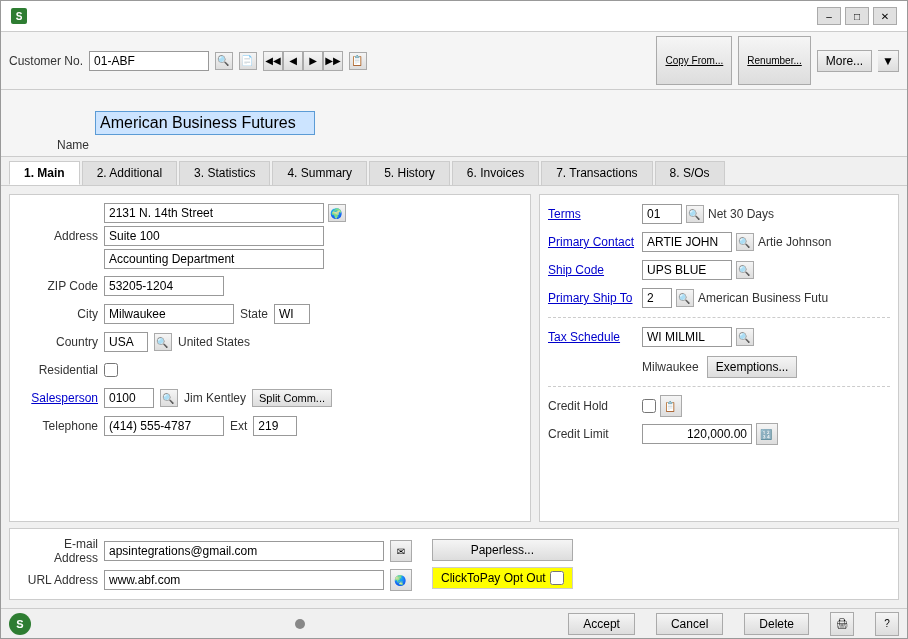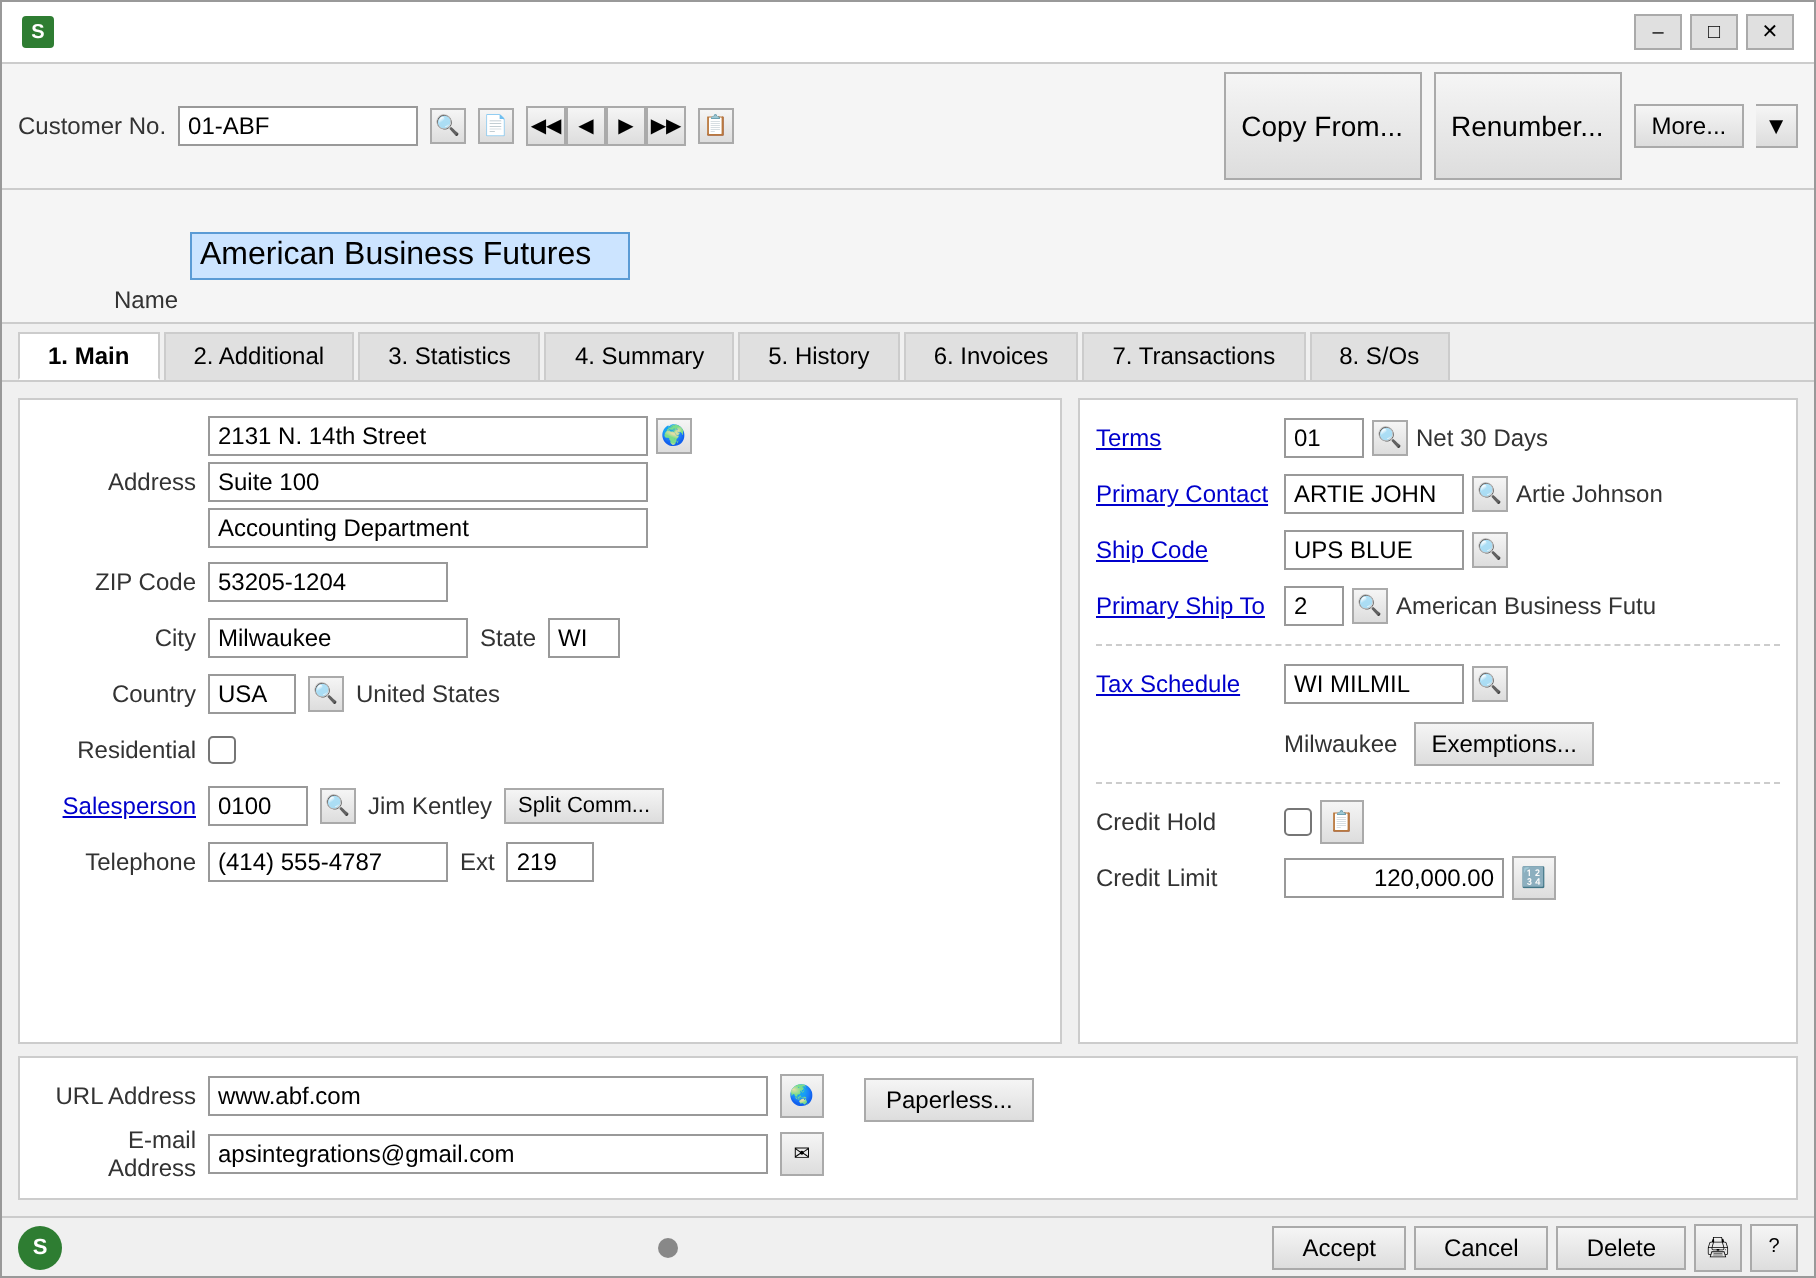--- a/index.html
+++ b/index.html
@@ -11,21 +11,21 @@
     .title-bar-left { display: flex; align-items: center; gap: 6px; }
     .title-icon { width: 16px; height: 16px; background: #2e7d32; border-radius: 2px; display: flex; align-items: center; justify-content: center; color: white; font-weight: bold; font-size: 10px; }
     .title-text { font-size: 13px; font-weight: normal; }
     .title-controls { display: flex; gap: 4px; }
     .title-btn { width: 24px; height: 18px; background: #e0e0e0; border: 1px solid #aaa; cursor: pointer; display: flex; align-items: center; justify-content: center; font-size: 10px; }
 
     .toolbar { background: #f5f5f5; border-bottom: 1px solid #ccc; padding: 4px 8px; display: flex; align-items: center; gap: 6px; }
     .field-label-small { font-size: 12px; color: #333; }
     .text-input { border: 1px solid #999; padding: 2px 4px; font-size: 12px; background: white; }
     .text-input-blue { border: 1px solid #5b9bd5; padding: 2px 4px; font-size: 16px; background: #cce4ff; color: #000; }
-    .toolbar-btn { padding: 18px 8px; font-size: 14px; background: linear-gradient(to bottom, #f5f5f5, #ddd); border: 1px solid #aaa; cursor: pointer; }
+    .toolbar-btn { padding: 18px 8px; font-size: 10px; background: linear-gradient(to bottom, #f5f5f5, #ddd); border: 1px solid #aaa; cursor: pointer; text-decoration: underline; }
     .nav-btns { display: flex; gap: 0; }
     .nav-btn { width: 20px; height: 20px; background: linear-gradient(to bottom, #f5f5f5, #ddd); border: 1px solid #aaa; cursor: pointer; display: flex; align-items: center; justify-content: center; font-size: 10px; }
     .more-btn { padding: 3px 8px; font-size: 12px; background: linear-gradient(to bottom, #f5f5f5, #ddd); border: 1px solid #aaa; cursor: pointer; }
     .more-dropdown { padding: 3px 4px; font-size: 12px; background: linear-gradient(to bottom, #f5f5f5, #ddd); border: 1px solid #aaa; border-left: none; cursor: pointer; }
 
     .tabs { display: flex; background: #f0f0f0; border-bottom: 1px solid #ccc; padding: 4px 8px 0 8px; gap: 0; }
     .tab { padding: 4px 14px; font-size: 12px; background: #e0e0e0; border: 1px solid #ccc; border-bottom: none; cursor: pointer; margin-right: 2px; }
     .tab.active { background: #fff; border-bottom: 1px solid #fff; font-weight: bold; }
 
     .content { flex: 1; padding: 8px; display: flex; flex-direction: column; gap: 6px; }
@@ -236,47 +236,51 @@
         </div>
 
       </div>
     </div>
 
     <div class="bottom-panel">
       <div style="display:flex; gap:20px; align-items:flex-start;">
         <div style="display:flex; flex-direction:column; gap:4px;">
 
           <div class="bottom-row">
+            <span class="bottom-label">E-mail Address</span>
+            <input class="input-bottom" style="width: 280px;" value="apsintegrations@gmail.com">
+            <button class="icon-btn" style="width:22px; height:22px;">✉</button>
+          </div>
+
+          <div class="bottom-row">
             <span class="bottom-label">URL Address</span>
             <input class="input-bottom" style="width: 280px;" value="www.abf.com">
             <button class="icon-btn" style="width:22px; height:22px;">🌏</button>
           </div>
-
-          <div class="bottom-row">
-            <span class="bottom-label">E-mail Address</span>
-            <input class="input-bottom" style="width: 280px;" value="apsintegrations@gmail.com">
-            <button class="icon-btn" style="width:22px; height:22px;">✉</button>
-          </div>
         </div>
         <div style="display:flex; flex-direction:column; gap:6px; margin-top:2px;">
           <button class="paperless-btn">Paperless...</button>
+          <div class="clicktopay">
+            <span>ClickToPay Opt Out</span>
+            <input type="checkbox" class="checkbox" style="">
+          </div>
         </div>
       </div>
     </div>
 
   </div>
 
   <div class="status-bar">
     <div class="status-left">
       <div class="status-icon" style="background:#2e7d32; color:white; border-radius:50%; width:22px; height:22px; font-weight:bold; font-size:11px;">S</div>
     </div>
     <div style="flex:1; display:flex; justify-content:center;">
       <div class="progress-dot"></div>
     </div>
-    <div style="display:flex; gap:4px; align-items:center;">
+    <div style="display:flex; gap:21px; align-items:center;">
       <button class="status-btn">Accept</button>
       <button class="status-btn">Cancel</button>
       <button class="status-btn">Delete</button>
       <button class="icon-btn" style="width:24px; height:24px;">🖨</button>
       <button class="icon-btn" style="width:24px; height:24px;">?</button>
     </div>
   </div>
 
 </div>
 

